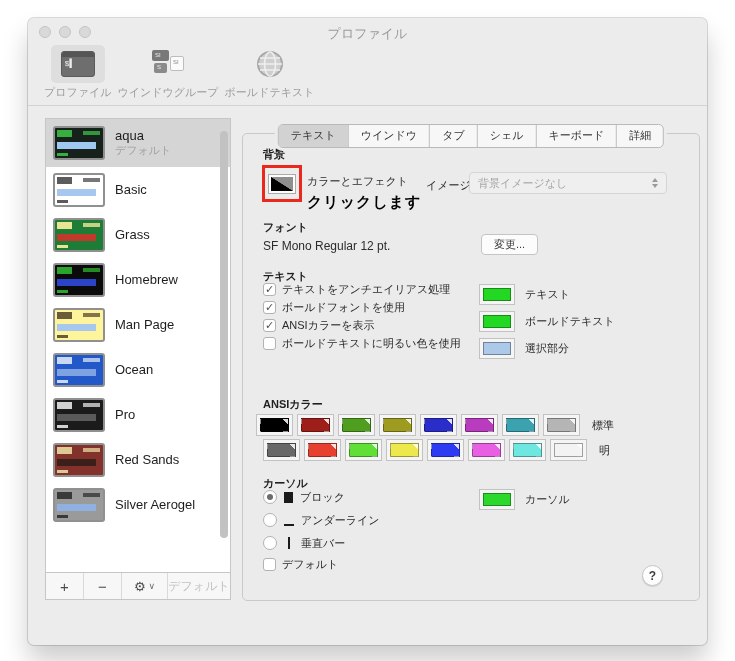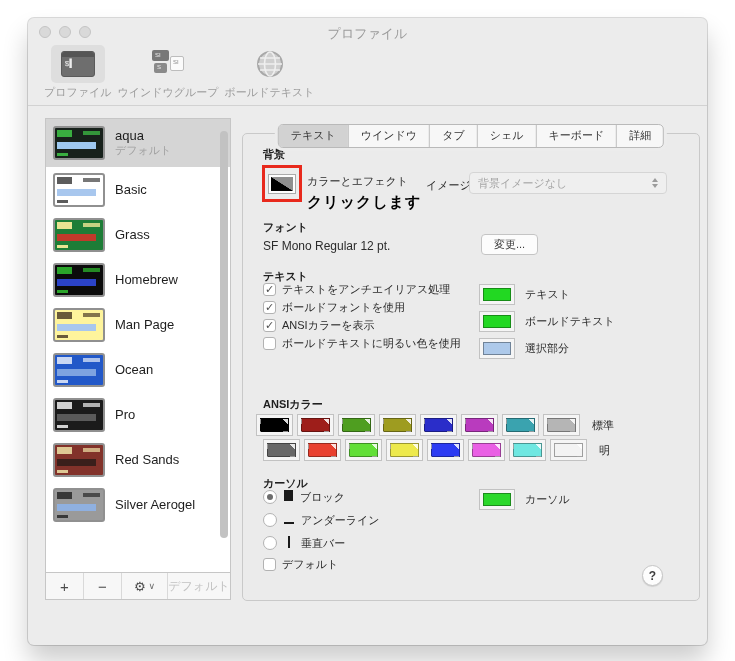--- a/index.html
+++ b/index.html
@@ -109,21 +109,21 @@
   .wellrow { display:flex; align-items:center; gap:10px; }
   .well { width:36px; height:21px; background:#F5F5F5; border:1px solid #C2C2C2; padding:3px; }
   .well i { display:block; width:100%; height:100%; border:1px solid rgba(0,0,0,.35); }
   .wellrow span { font-size:11px; color:#2B2B2B; }
 
   .ansirow { position:absolute; display:flex; align-items:center; gap:4px; }
   .ansirow .well { width:37px; height:22px; }
   .ansirow .rlabel { font-size:11px; color:#2B2B2B; margin-left:8px; }
 
   .radios { position:absolute; left:20px; top:356px; display:flex; flex-direction:column; gap:9px; }
-  .radrow { display:flex; align-items:flex-start; gap:7px; height:14px; }
+  .radrow { display:flex; align-items:center; gap:7px; height:14px; }
   .rb { width:14px; height:14px; background:#FFFFFF; border:1px solid #B2B2B2; border-radius:50%;
     position:relative; flex:0 0 auto; }
   .rb.on::after { content:""; position:absolute; left:3px; top:3px; width:6px; height:6px;
     border-radius:50%; background:#6C6C6C; }
   .g-block { width:9px; height:11px; background:#1A1A1A; }
   .g-underline { width:10px; height:11px; border-bottom:2px solid #1A1A1A; }
   .g-bar { width:2px; height:12px; background:#1A1A1A; margin:0 4px; }
   .radrow span.rtext { font-size:11px; color:#2B2B2B; }
   .blinkrow { position:absolute; left:20px; top:424px; }
 

